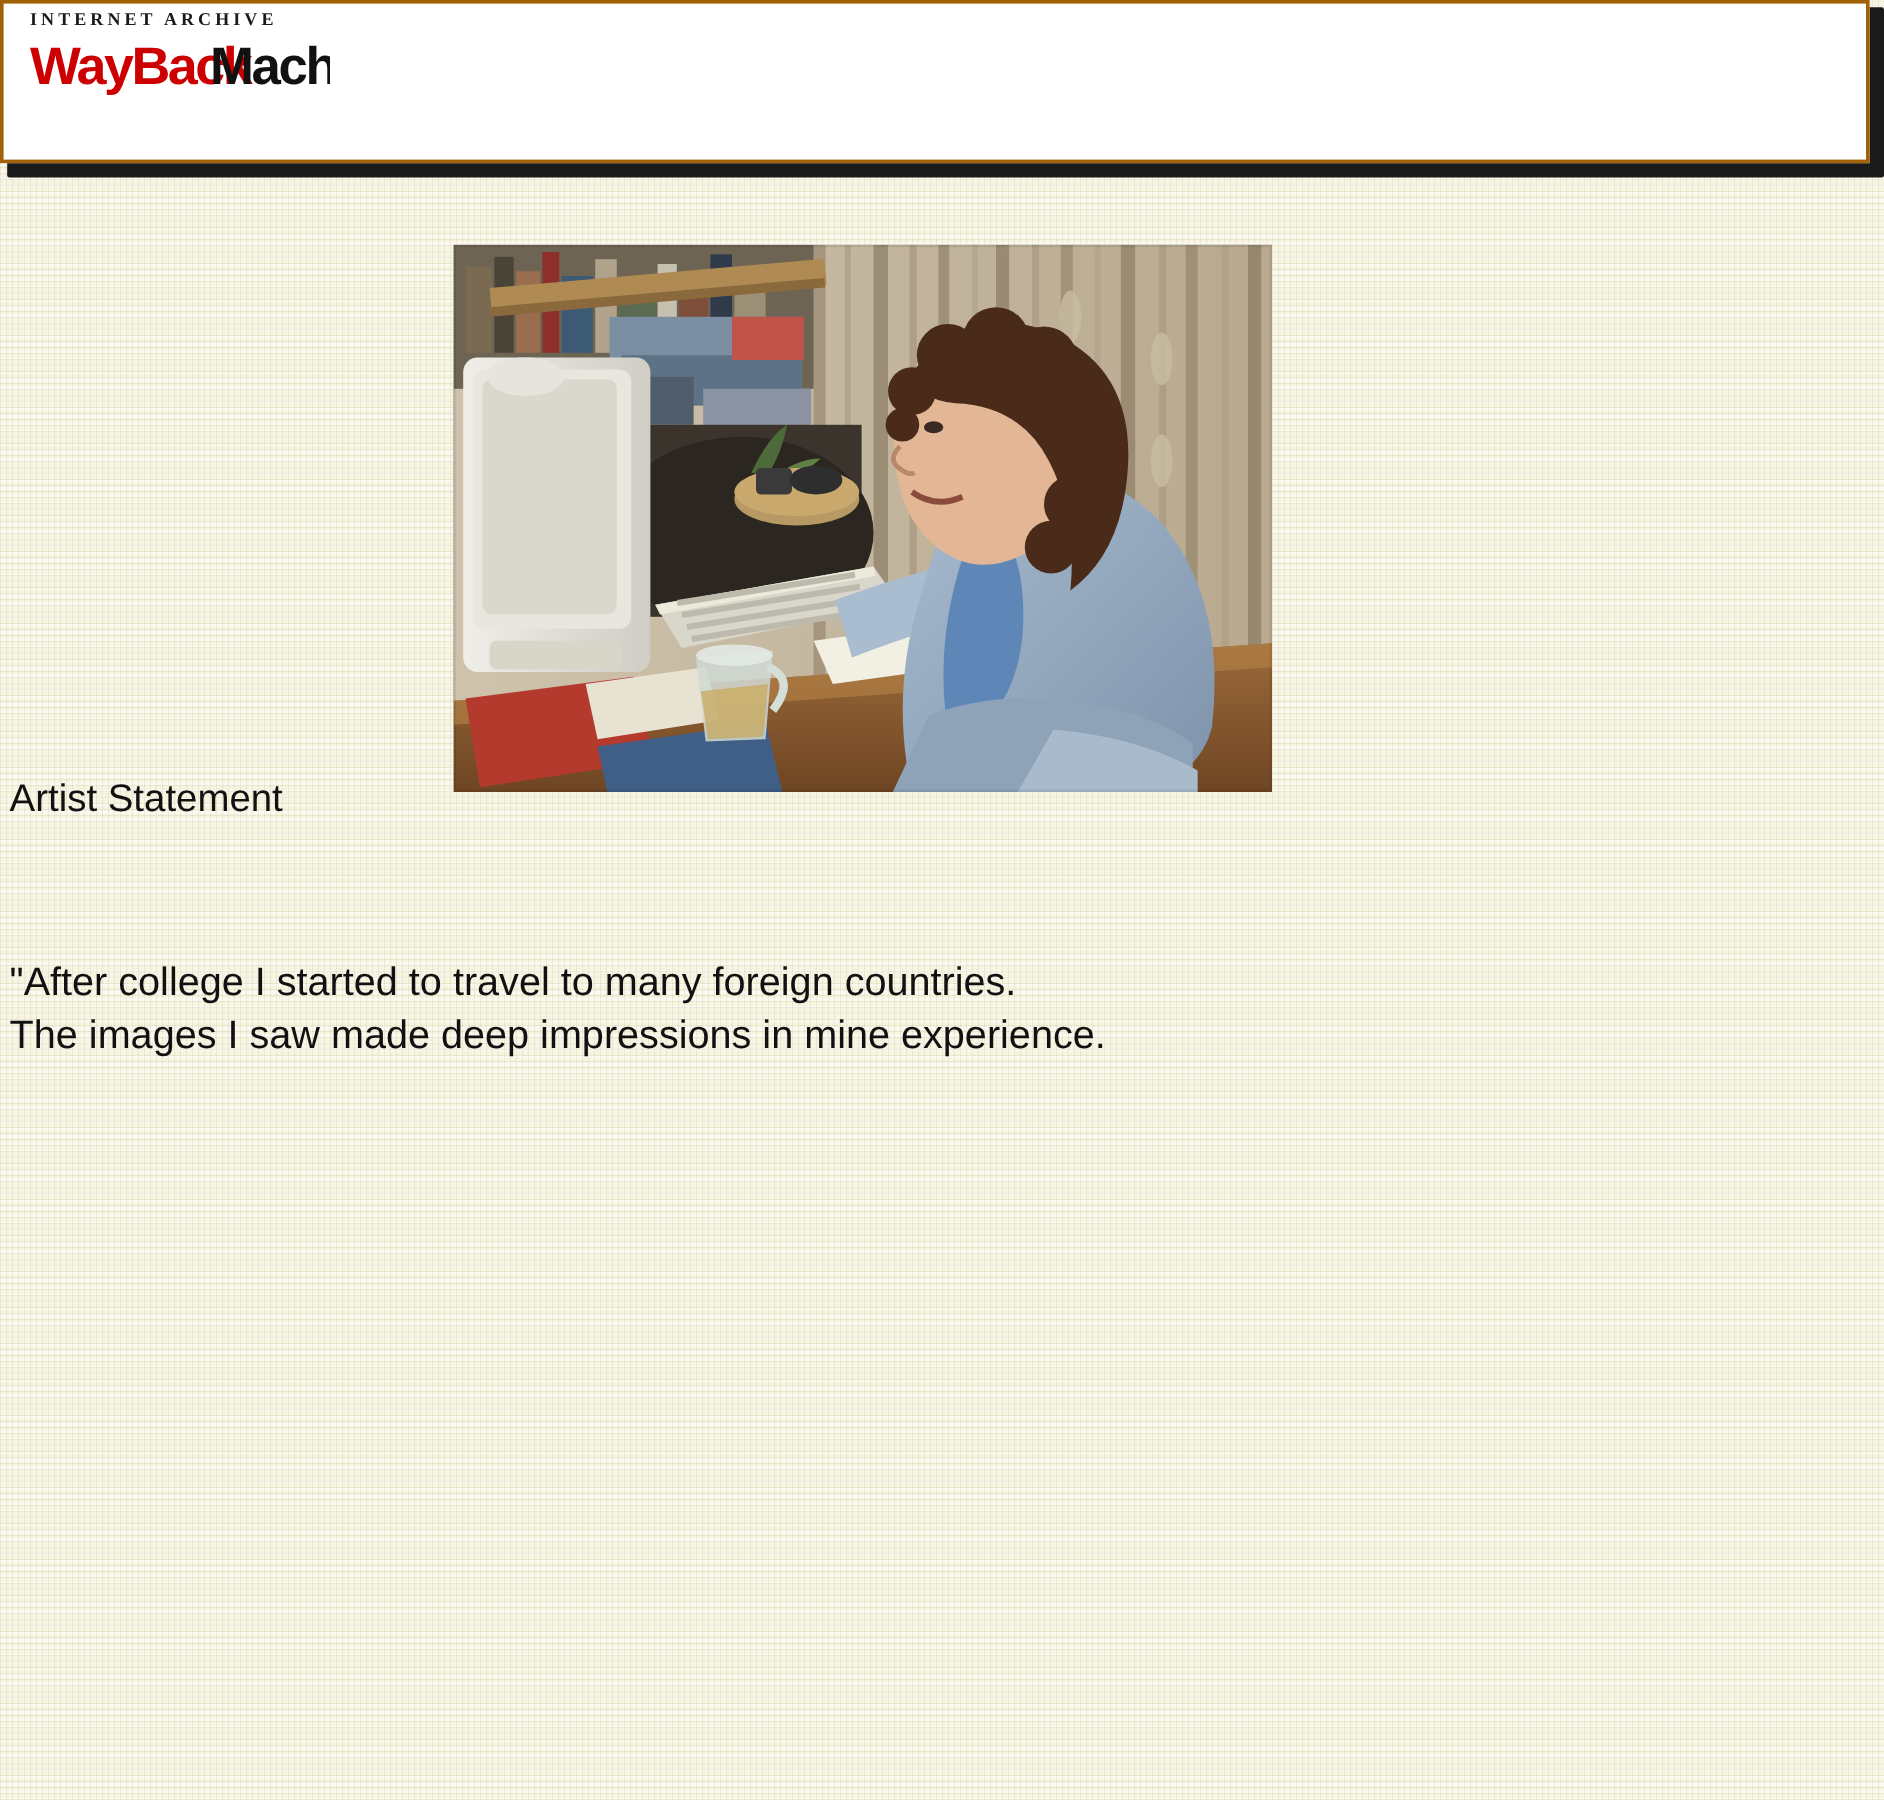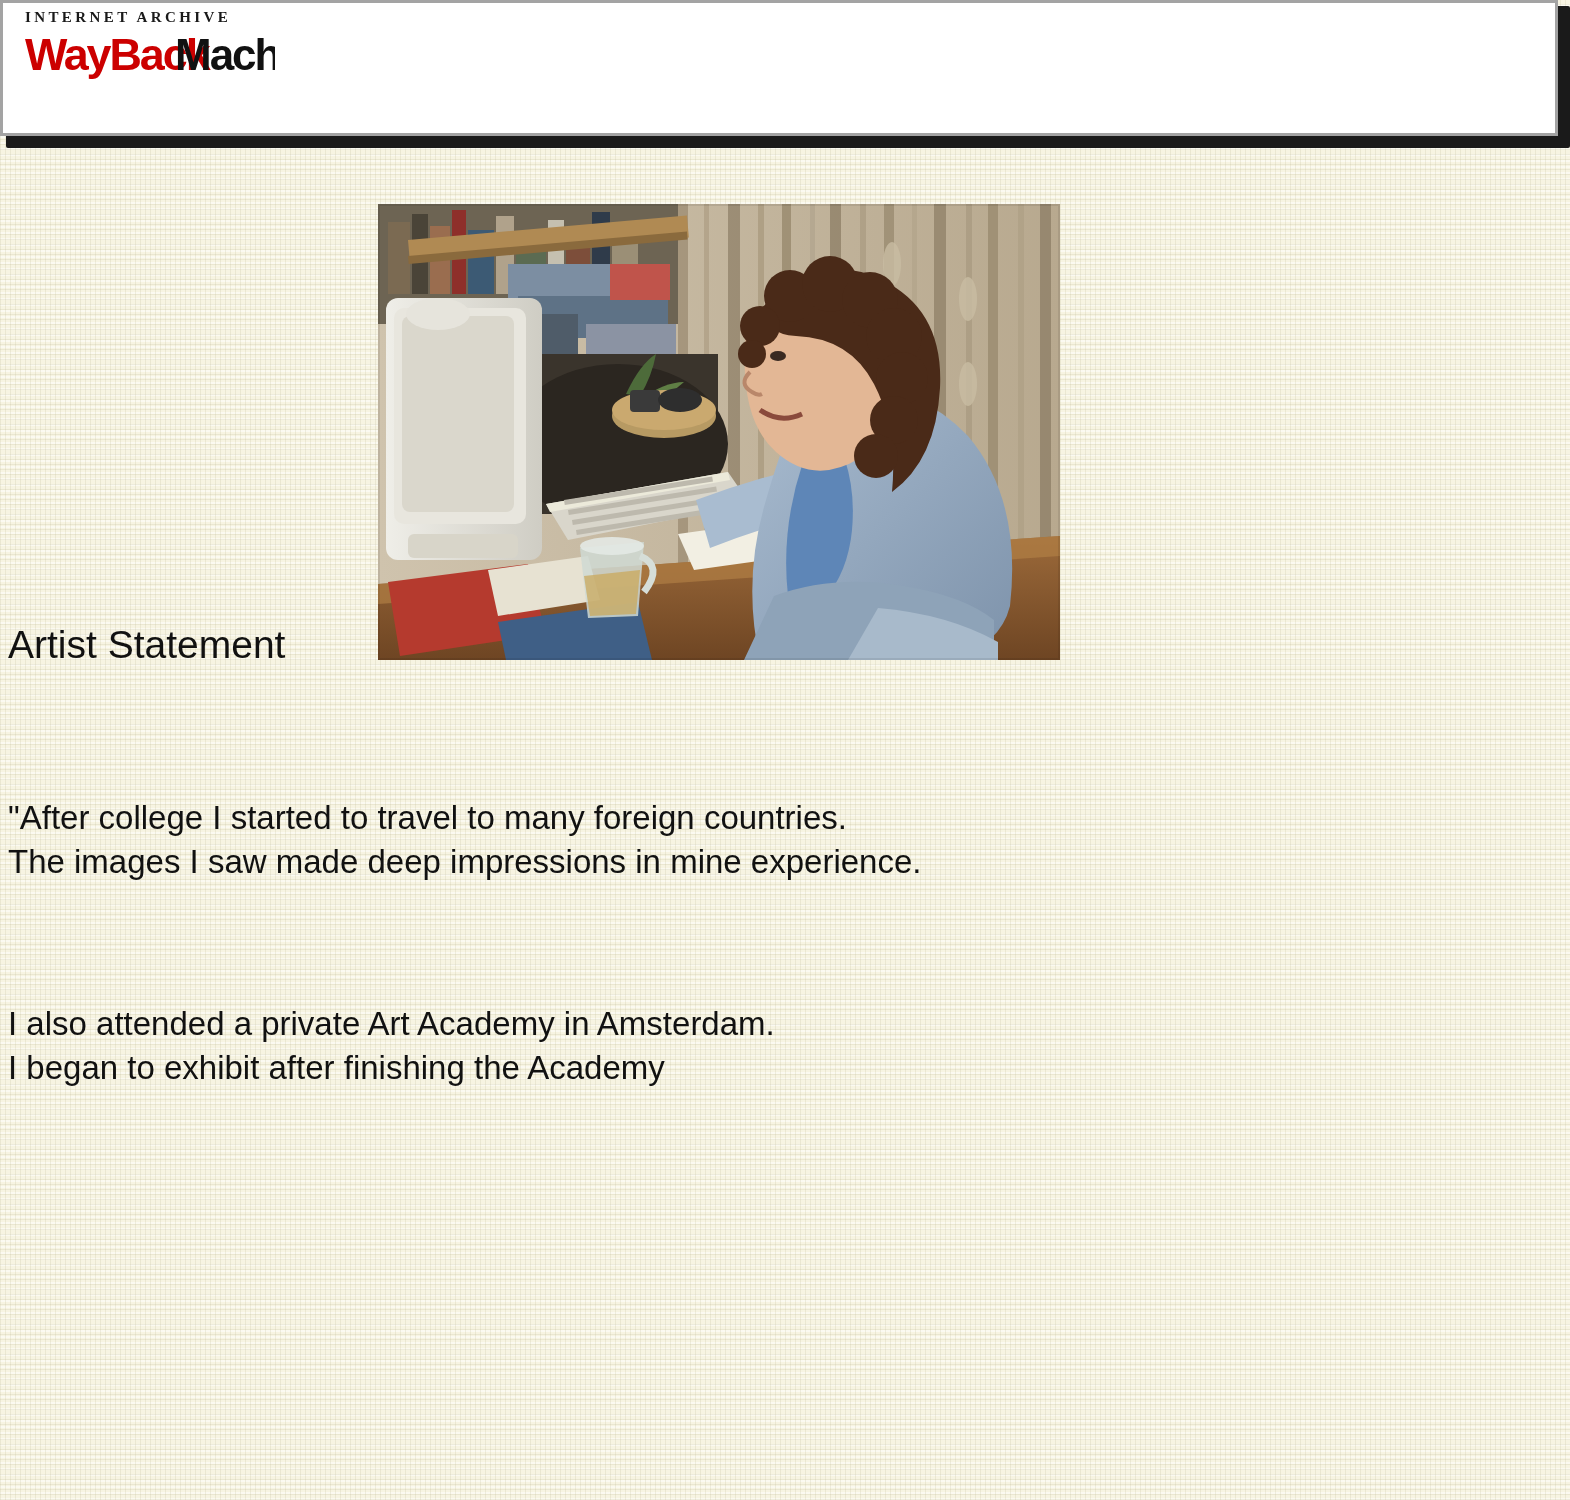--- a/index.html
+++ b/index.html
@@ -42,21 +42,21 @@
     height: 142px;
     background: #1a1a1a;
     border-radius: 2px;
   }
   .wb-bar {
     position: absolute;
     top: 0; left: 0;
     width: 1558px;
     height: 136px;
     background: #ffffff;
-    border: 3px solid #a3a3a3;
+    border: 3px solid #a16207;
     box-sizing: border-box;
     display: flex;
     align-items: flex-start;
   }
 
   .wb-logo-col {
     width: 288px;
     flex: 0 0 288px;
     padding: 6px 0 0 22px;
     box-sizing: border-box;
@@ -145,23 +145,23 @@
     left: 378px;
     width: 682px;
     height: 456px;
     overflow: hidden;
     background: #6d6257;
   }
   .photo-svg { display: block; }
 
   .heading {
     position: absolute;
-    top: 473px;
+    top: 497px;
     left: 8px;
-    font-size: 39px;
+    font-size: 32px;
     color: #111;
     font-weight: normal;
     white-space: nowrap;
   }
 
   .body-text {
     position: absolute;
     top: 558px;
     left: 8px;
     width: 1340px;
@@ -359,19 +359,17 @@
 
       <rect x="0" y="0" width="682" height="456" fill="none" stroke="#000" stroke-opacity="0.08" stroke-width="4"></rect>
     </svg>
   </div>
 
   <div class="heading">Artist Statement</div>
 
   <div class="body-text">
     <p class="para">"After college I started to travel to many foreign countries.
 The images I saw made deep impressions in mine experience.</p>
-    <p class="para tight">I also attended a private Art Academy in Amsterdam.
-I began to exhibit after finishing the Academy</p>
     <div class="gap-big"></div>
     
   </div>
 
 </div>
 
 </body></html>

